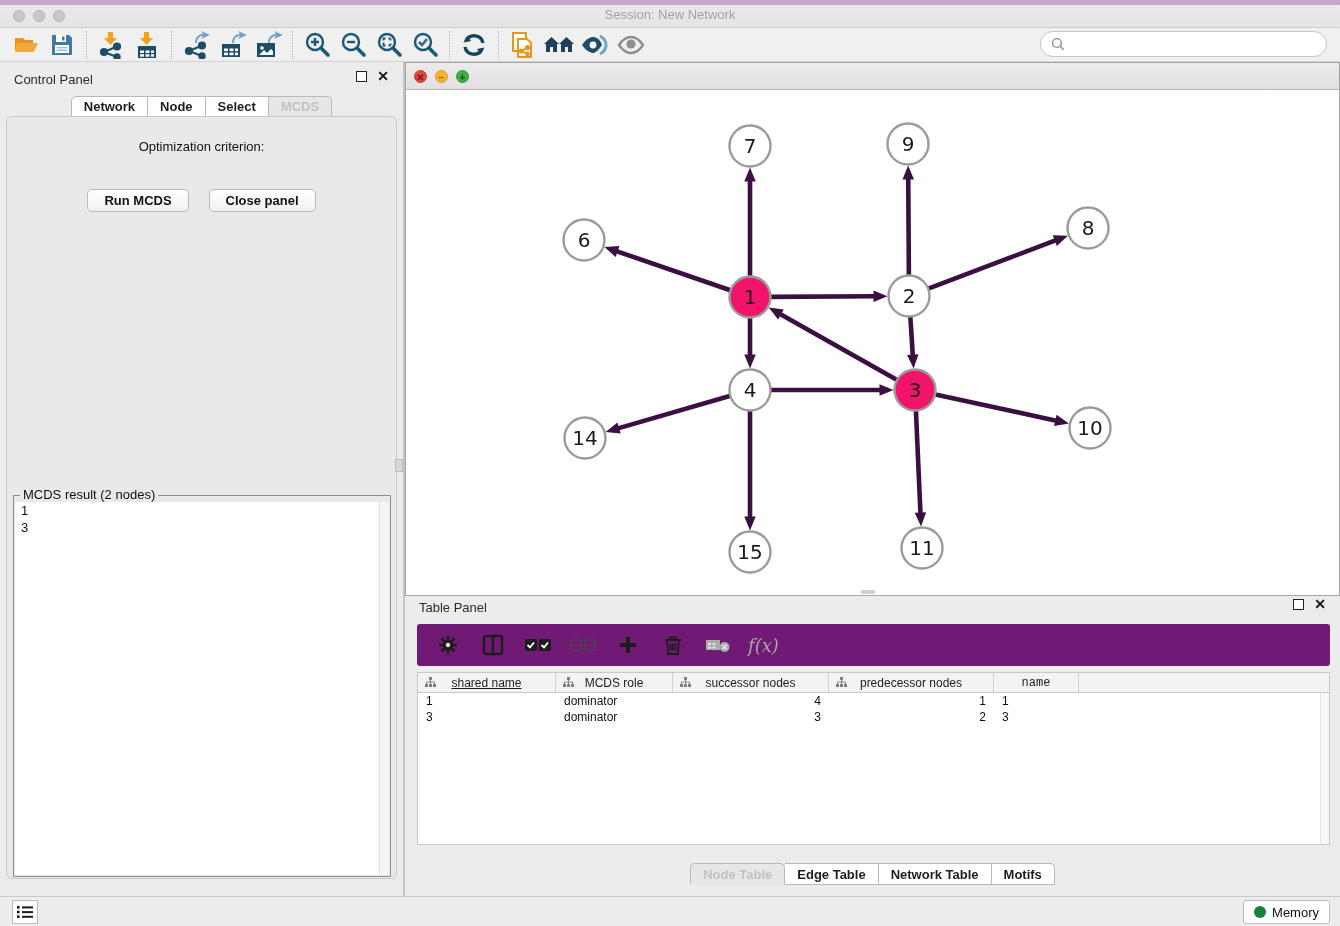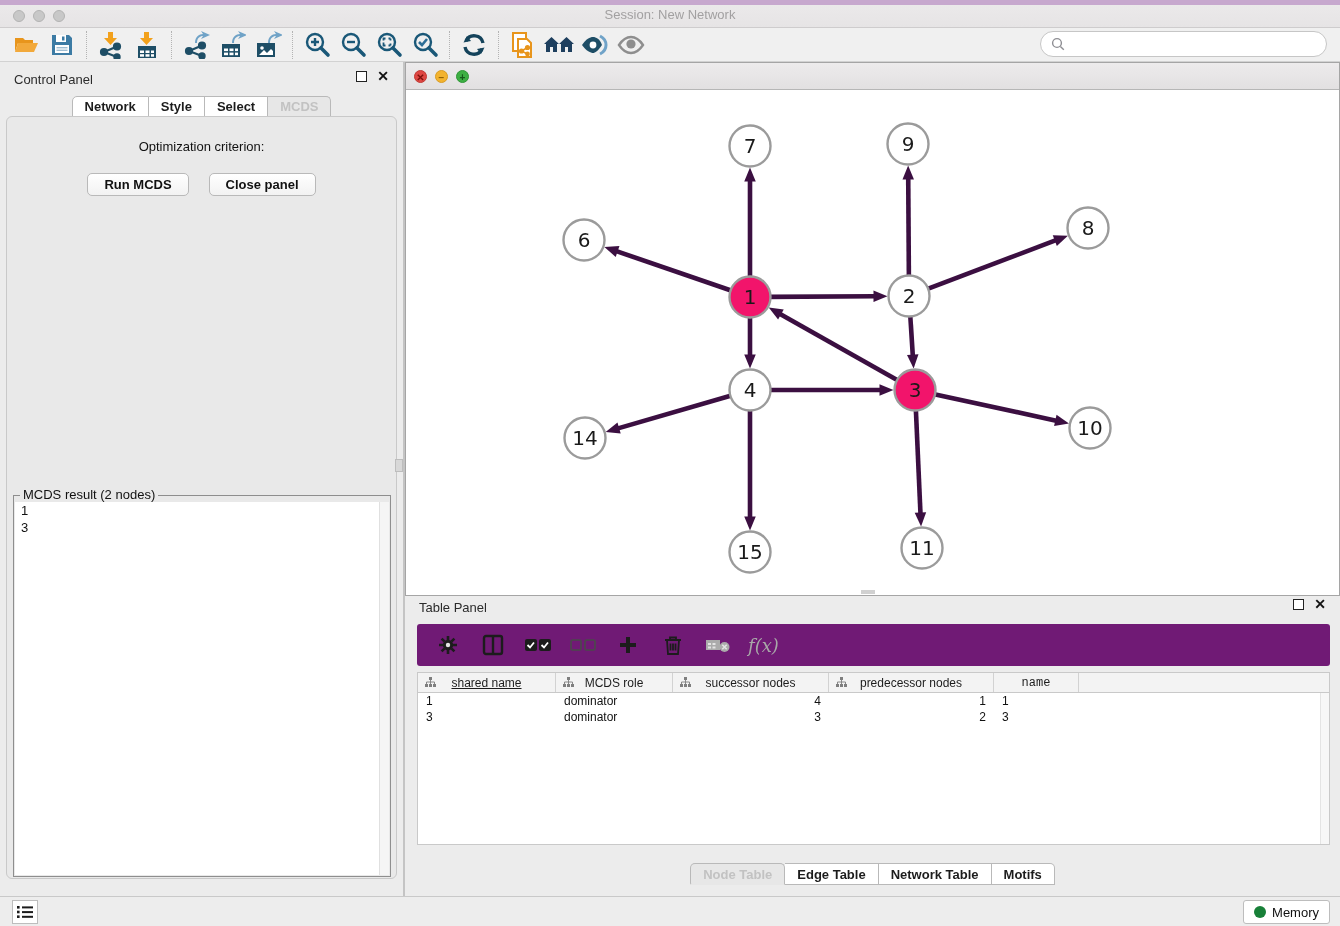--- a/index.html
+++ b/index.html
@@ -38,21 +38,21 @@
   .tab:last-child { border-top-right-radius:5px; }
   .tab.active { background:#E7E7E7; color:#C2C2C2; border-bottom-color:#E7E7E7; border-top-right-radius:5px; }
   .cp-tabs { position:absolute; left:0; top:96px; width:403px; display:flex; justify-content:center; }
 
   .cp-body { position:absolute; left:6px; top:116px; width:391px; height:763px; background:#E9E9E9;
     border:1px solid #C9C9C9; border-radius:6px; }
   .opt-label { position:absolute; left:0; top:22px; width:100%; text-align:center; font-size:13px; color:#111; }
   .selectbox { position:absolute; left:39px; top:42px; width:310px; height:23px; background:#FFF;
     border:1px solid #B9B9B9; border-radius:5px; display:flex; align-items:center; padding:0 8px; font-size:13px; color:#111; }
   .selectbox .chev { margin-left:auto; }
-  .btnrow { position:absolute; left:0; top:56px; width:100%; display:flex; justify-content:center; gap:20px; }
+  .btnrow { position:absolute; left:0; top:72px; width:100%; display:flex; justify-content:center; gap:20px; }
   .pushbtn { height:23px; padding:0 16px; background:linear-gradient(#FFFFFF,#F2F2F2); border:1px solid #B9B9B9;
     border-radius:5px; font-size:13px; font-weight:600; color:#111; font-family:"Liberation Sans",sans-serif; }
 
   .result-box { position:absolute; left:6px; top:378px; width:378px; height:382px; border:1px solid #8E8E8E; }
   .result-legend { position:absolute; left:6px; top:-9px; background:#E9E9E9; padding:0 3px; font-size:13px; color:#111; }
   .result-area { position:absolute; left:1px; top:6px; right:1px; bottom:1px; background:#FFF; overflow:hidden; }
   .result-line { font-size:13px; color:#111; line-height:17px; padding-left:6px; }
   .result-scroll { position:absolute; right:0; top:0; width:10px; bottom:0; background:#F5F5F5; border-left:1px solid #E0E0E0; }
 
   .v-splitter { position:absolute; left:403px; top:62px; width:2px; height:834px; background:#C4C4C4; }
@@ -276,21 +276,21 @@
 
 <div class="cp-header">
   <span class="panel-title">Control Panel</span>
   <span class="winbtns">
     <span class="wb-float"></span>
     <span class="wb-close">✕</span>
   </span>
 </div>
 <div class="cp-tabs tabs" id="cp-tabs">
     <span class="tab">Network</span>
-    <span class="tab">Style</span>
+    <span class="tab">Node</span>
     <span class="tab">Select</span>
     <span class="tab active">MCDS</span>
   </div>
 
 <div class="cp-body">
   <div class="opt-label">Optimization criterion:</div>
   <div class="btnrow">
     <button class="pushbtn">Run MCDS</button>
     <button class="pushbtn">Close panel</button>
   </div>

